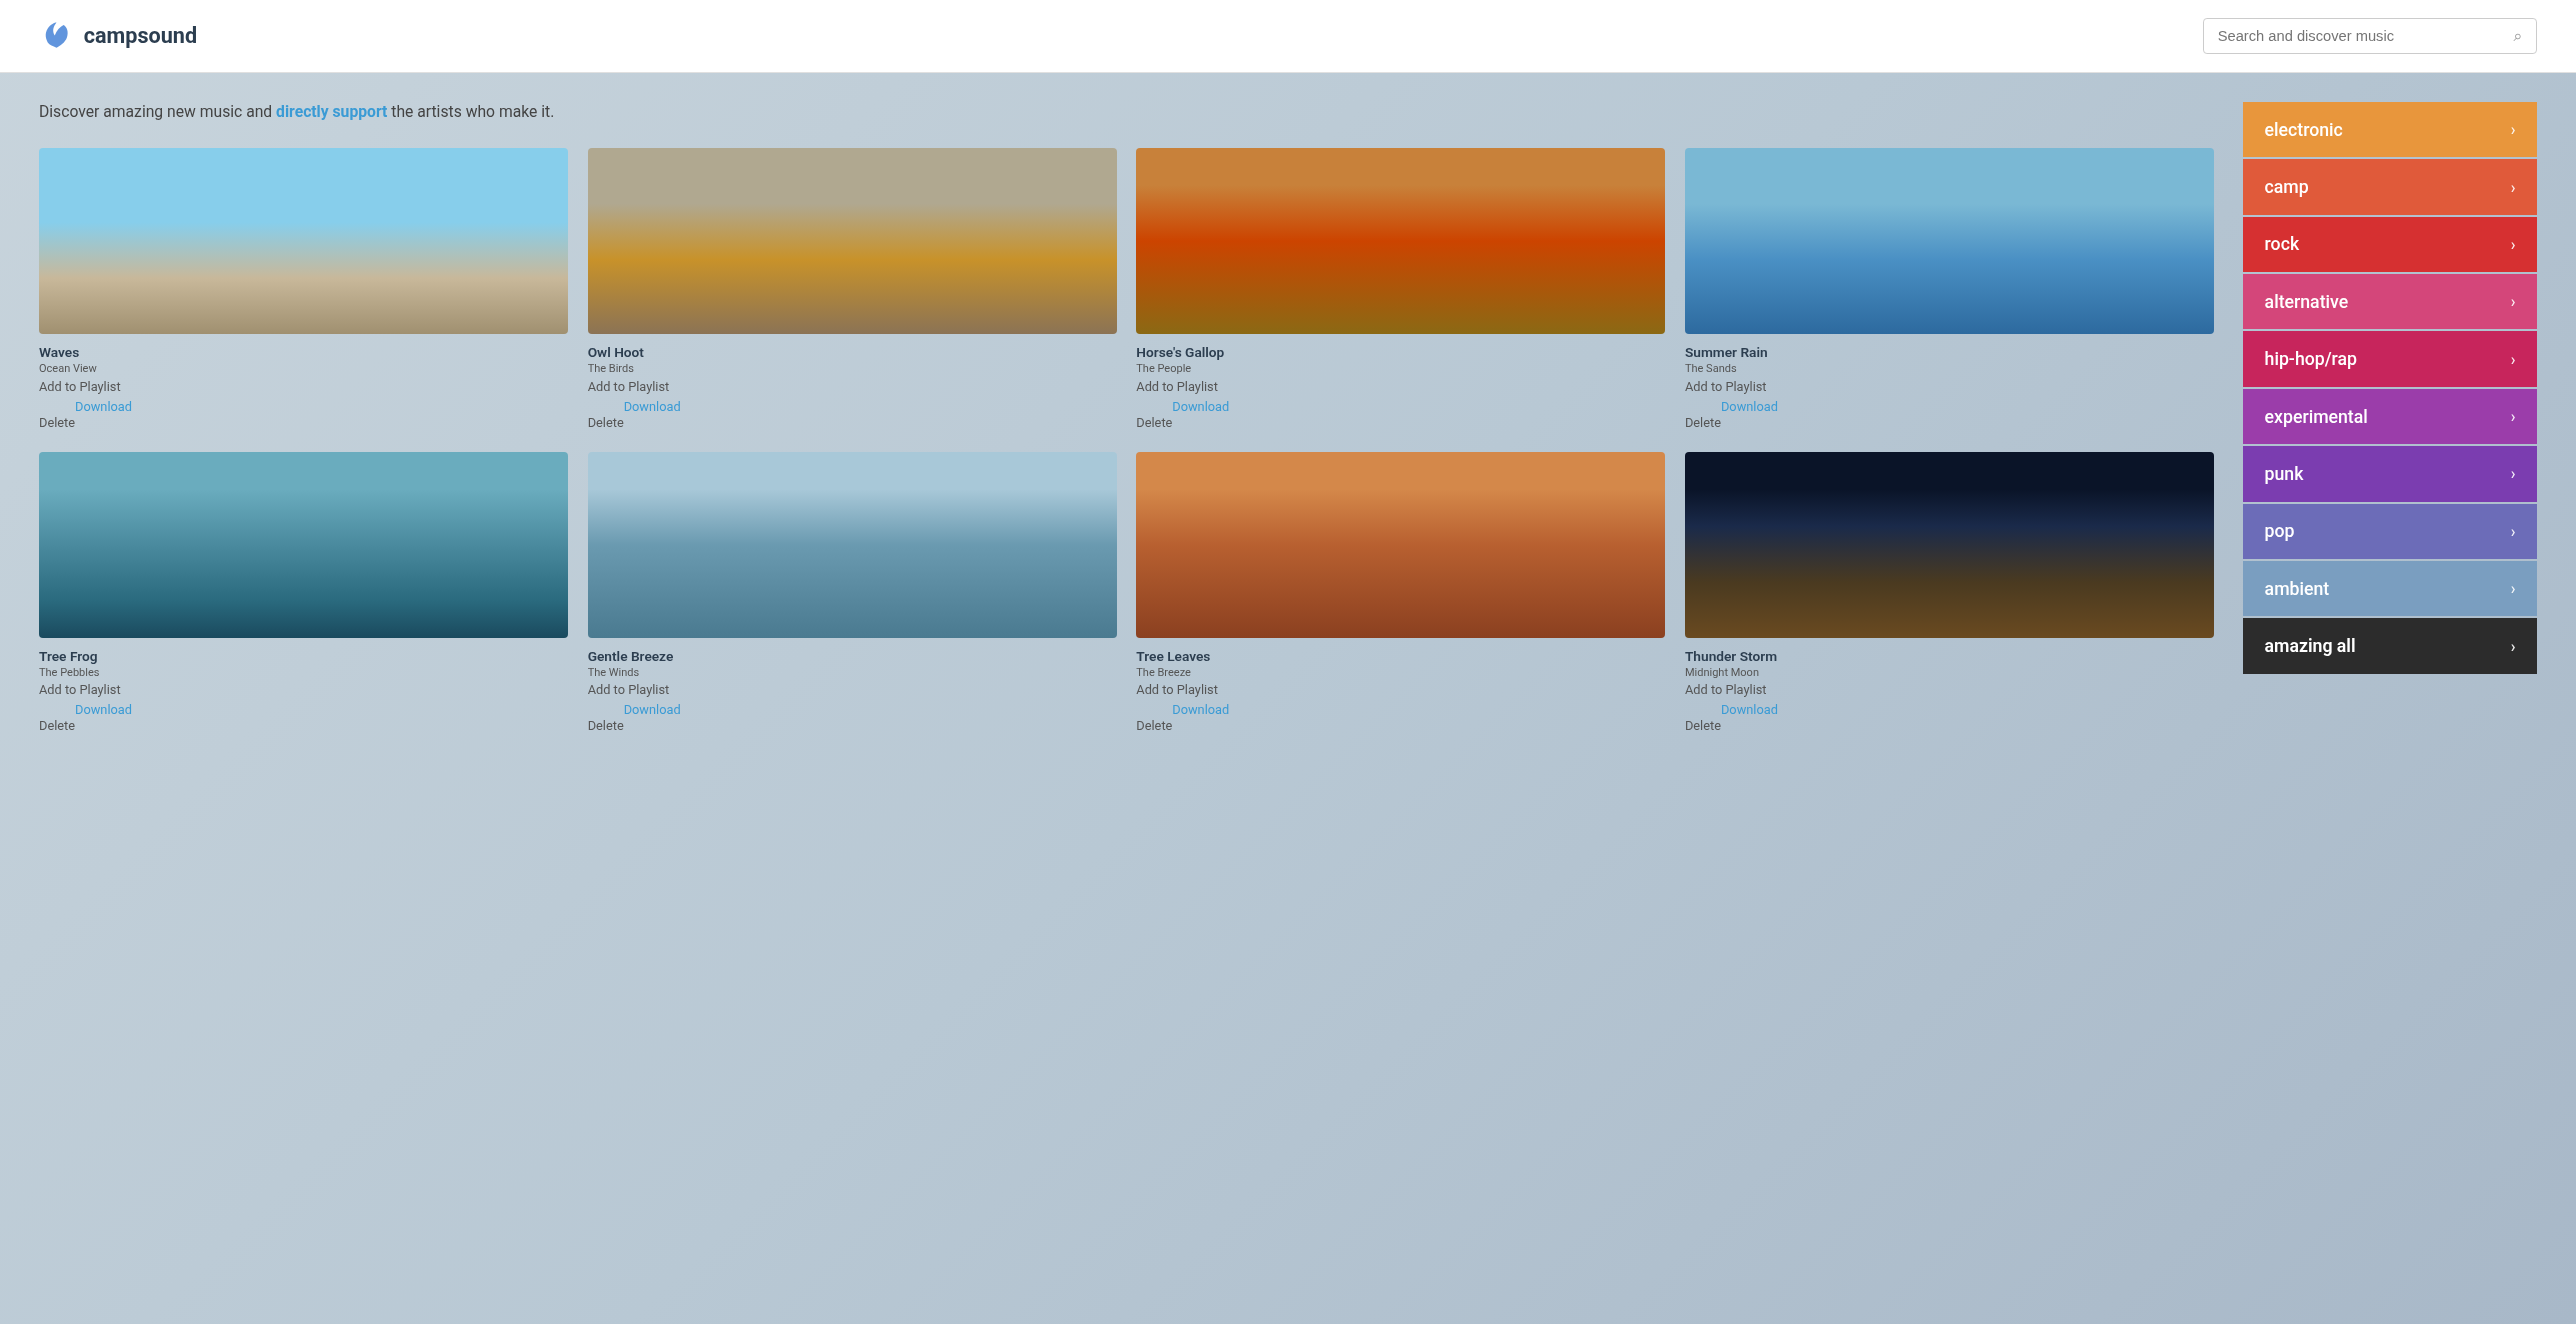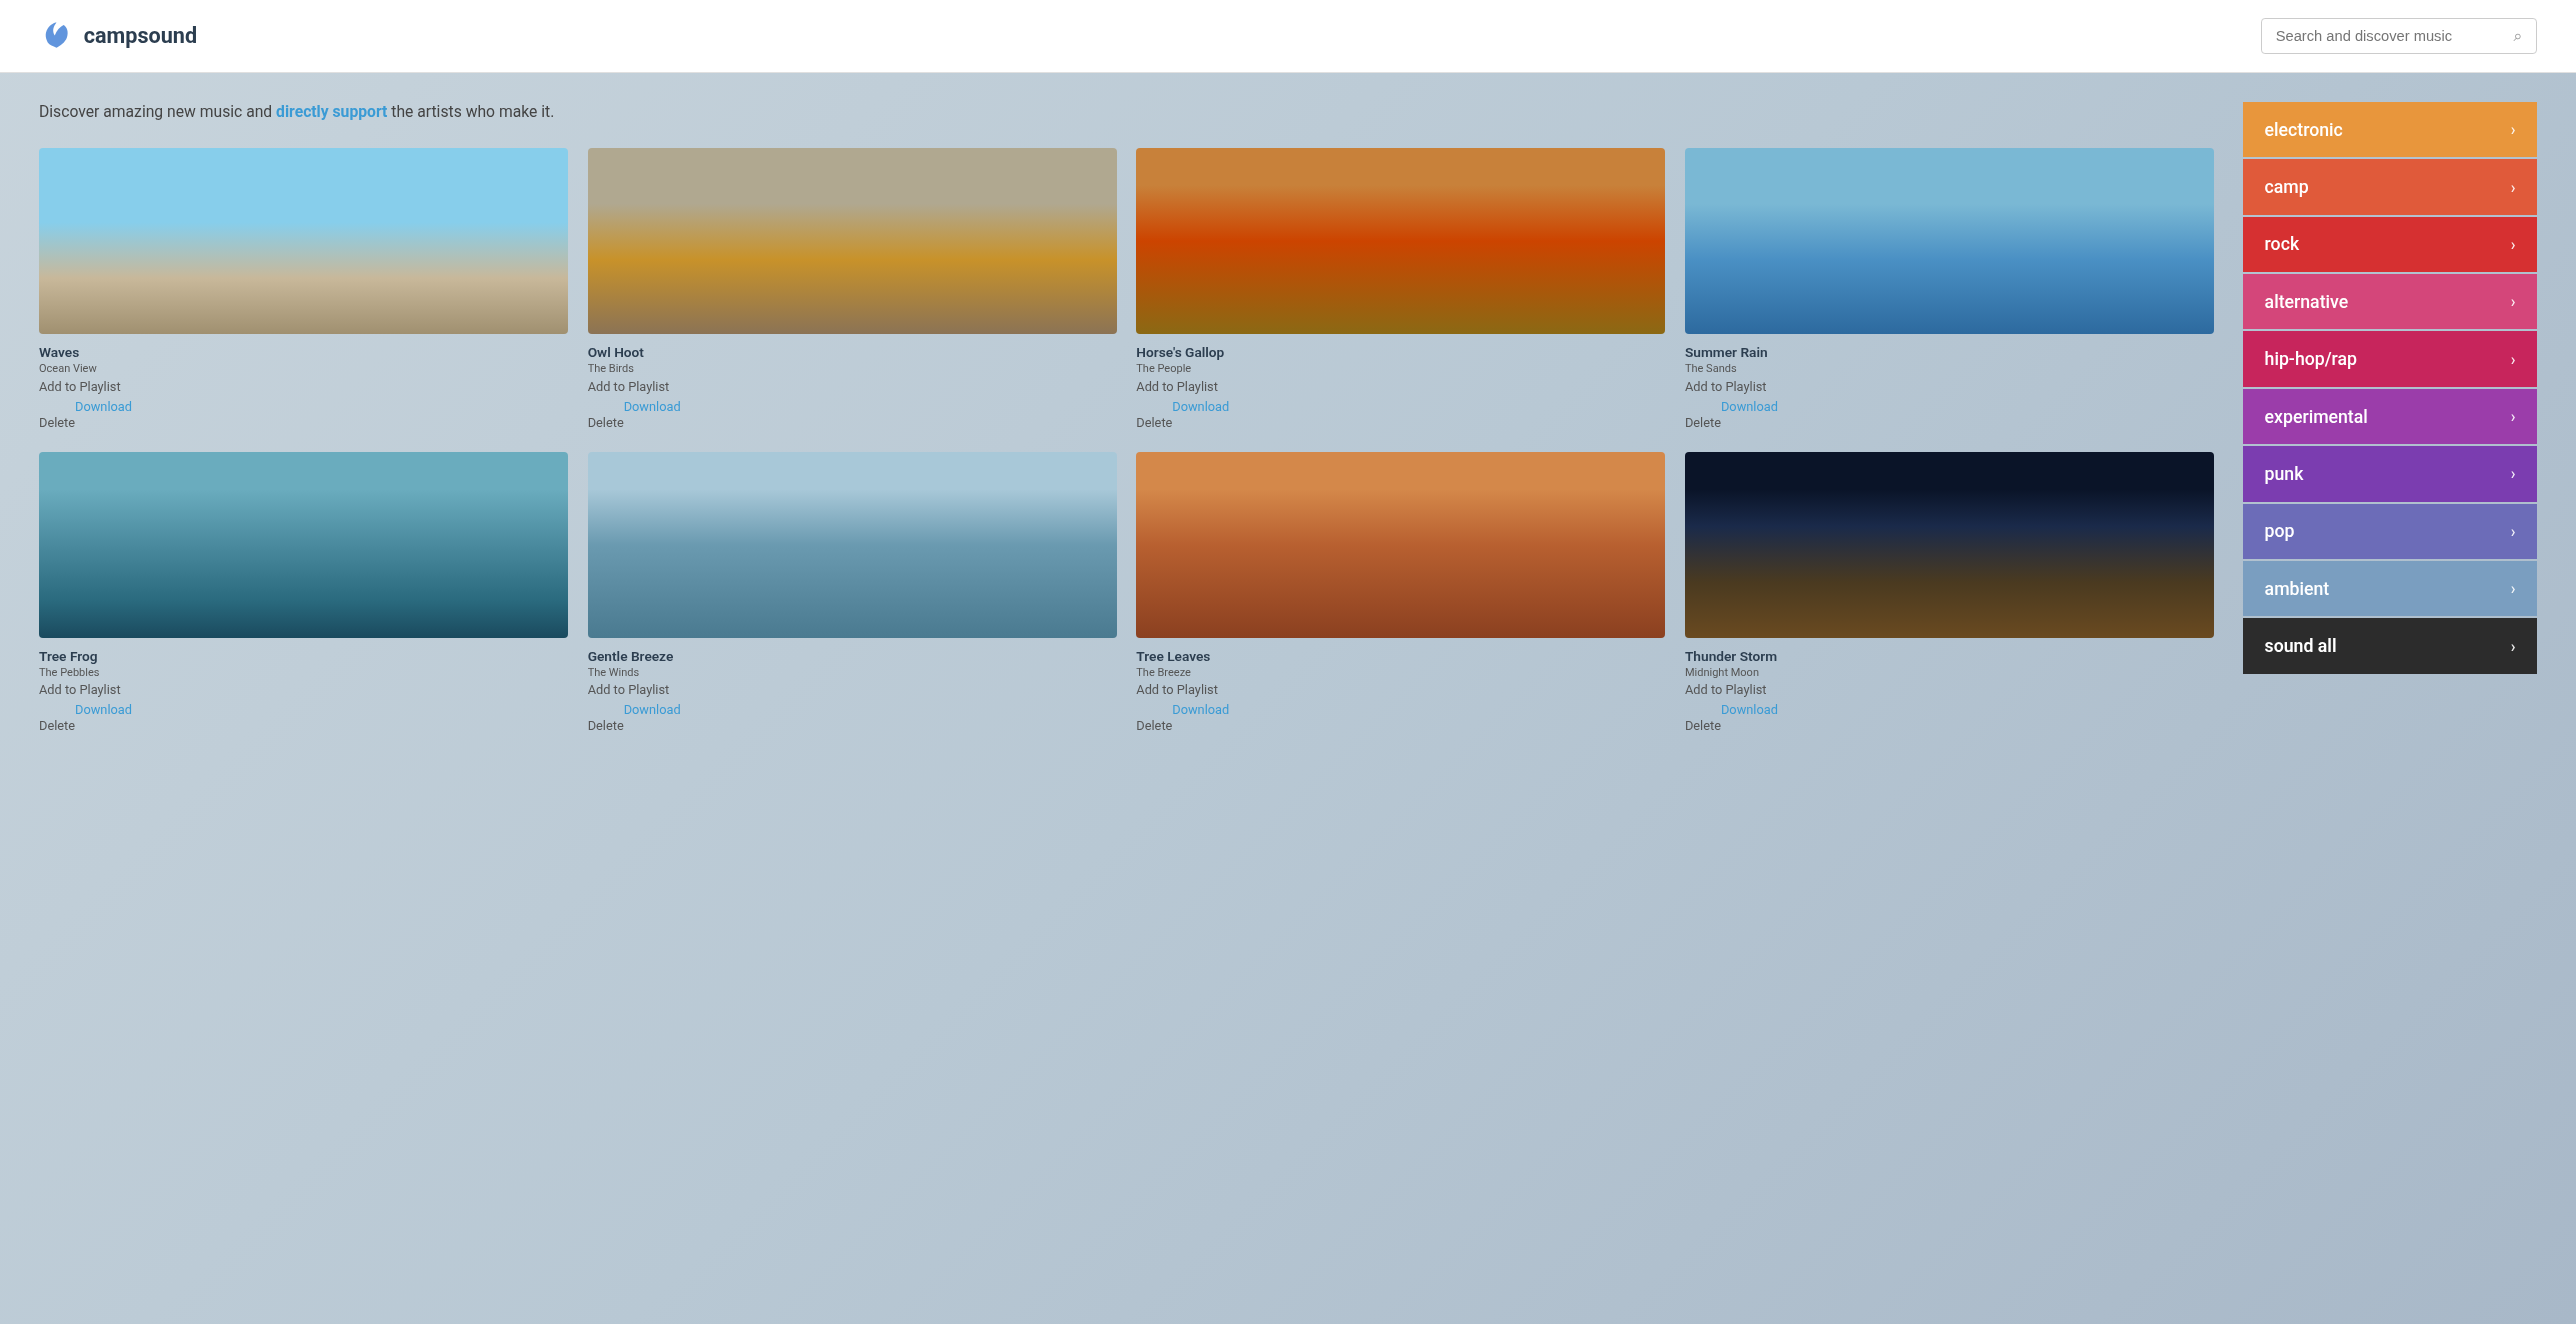--- a/index.html
+++ b/index.html
@@ -36,21 +36,21 @@
     }
     .logo-text span {
       font-weight: 700;
     }
     .search-bar {
       display: flex;
       align-items: center;
       border: 1px solid #ccc;
       border-radius: 3.9px;
       padding: 7.8px 13.7px;
-      width: 276px;
+      width: 334px;
       background: #fff;
     }
     .search-bar input {
       border: none;
       outline: none;
       font-size: 14.7px;
       color: #666;
       flex: 1;
       background: transparent;
     }
@@ -332,19 +332,19 @@
     </div>
       <div class="genre-item genre-pop">
       <span>pop</span>
       <span class="chevron">›</span>
     </div>
       <div class="genre-item genre-ambient">
       <span>ambient</span>
       <span class="chevron">›</span>
     </div>
       <div class="genre-item genre-browse">
-      <span>sound all</span>
+      <span>amazing all</span>
       <span class="chevron">›</span>
     </div>
     </aside>
 
 </div>
 
 
 </body></html>

